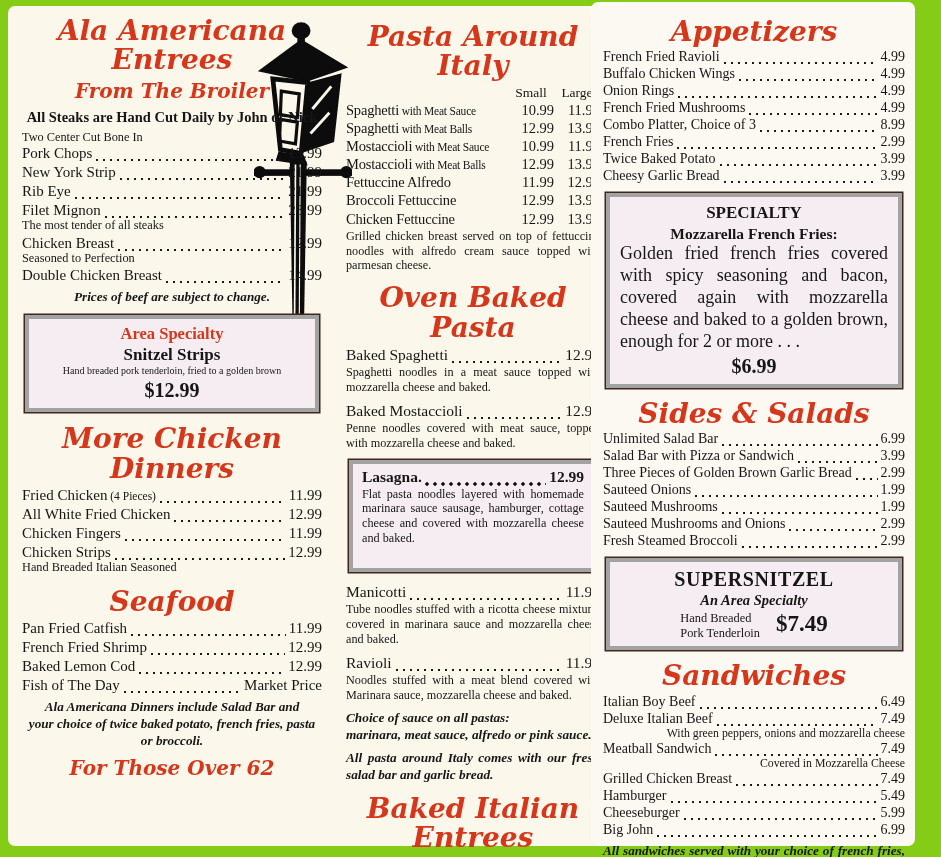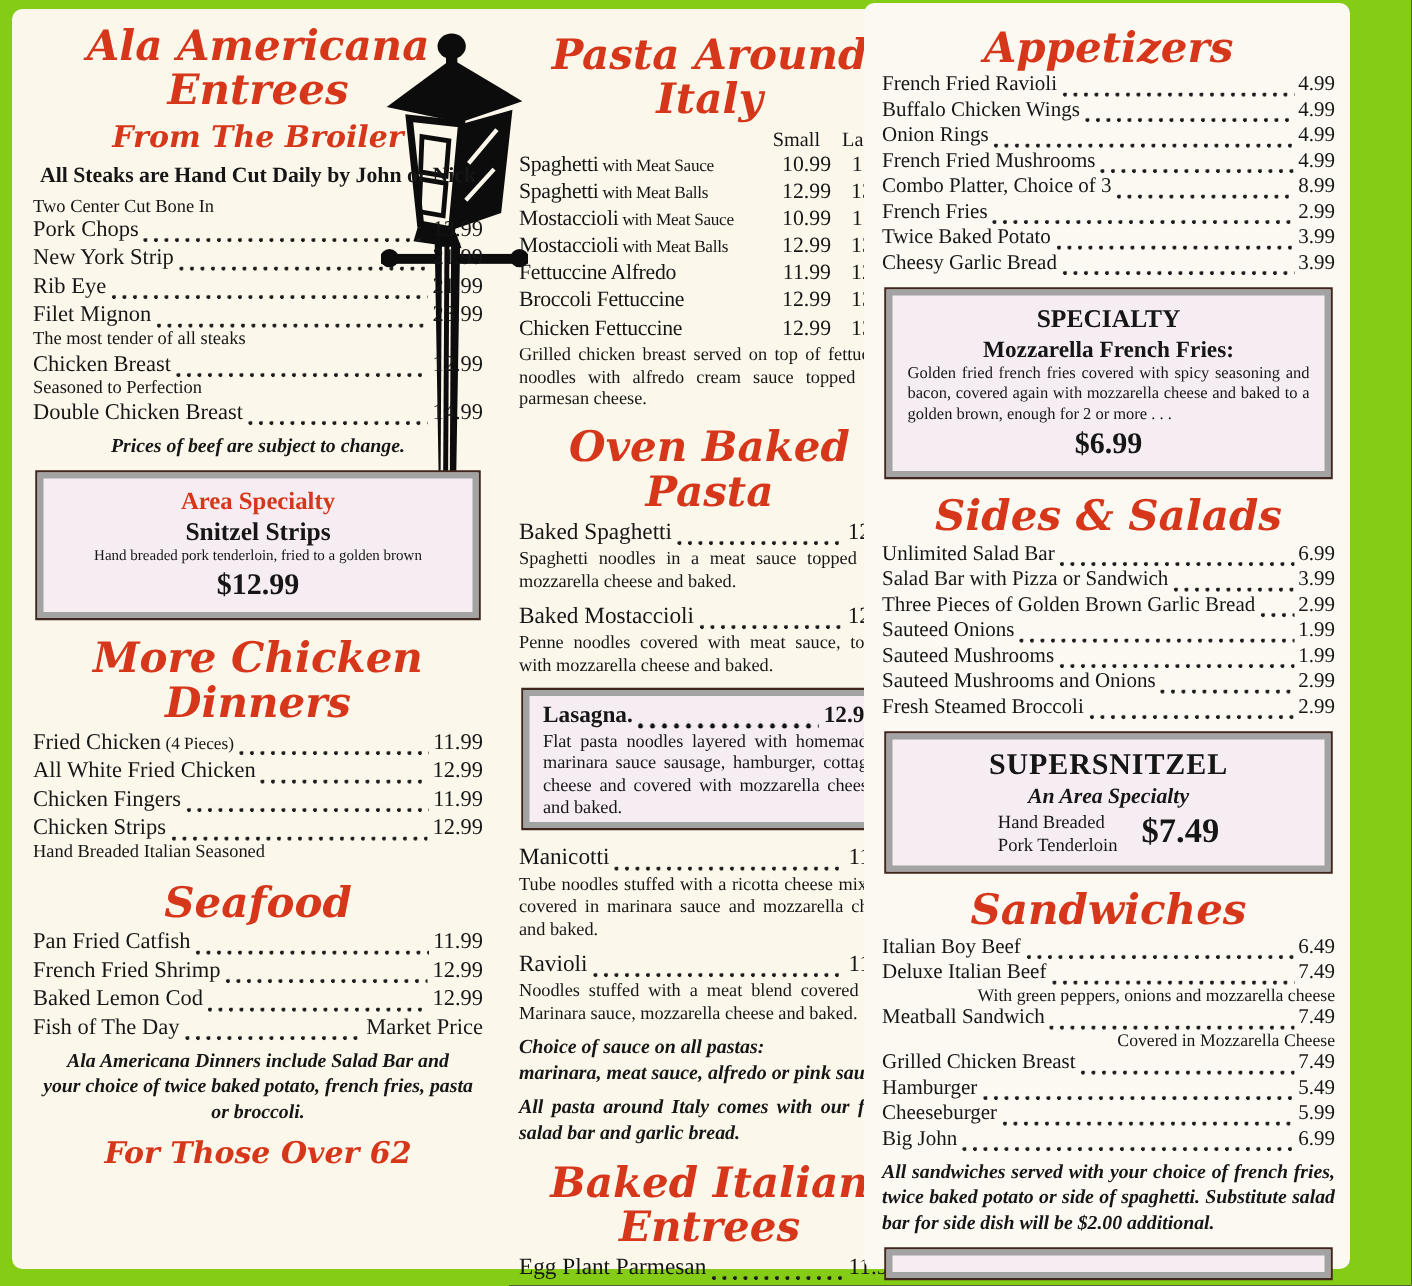--- a/index.html
+++ b/index.html
@@ -1,20 +1,20 @@
 <!DOCTYPE html>
 <html><head>
 <meta charset="utf-8">
 <style>
   html,body{margin:0;padding:0;background:#050505;}
   .scan{position:relative;width:941px;height:857px;background:#84cc16;overflow:hidden;
         font-family:"Liberation Serif",serif;color:#161616;}
   .sheet{position:absolute;border-radius:7px;}
   .sheet-left{left:8px;top:6px;width:596px;height:840px;background:#fbf7eb;}
-  .sheet-right{left:576px;top:2px;width:324px;height:844px;background:#fcf8f2;}
+  .sheet-right{left:591px;top:2px;width:324px;height:844px;background:#fcf8f2;}
   .col{position:absolute;top:0;}
   #col1{left:14px;top:8px;width:300px;}
   #col2{left:338px;top:6px;width:254px;}
   #col3{left:12px;top:6px;width:302px;}
   .lamp{position:absolute;left:246px;top:2px;width:98px;height:332px;}
 
   .hd{font-family:"DejaVu Serif",serif;font-style:italic;font-weight:bold;color:#d6371a;
       font-size:28px;text-align:center;margin:12px 0 4px;line-height:1.05;}
   .col > .hd:first-child{margin-top:2px;}
   .shd{font-family:"DejaVu Serif",serif;font-style:italic;font-weight:bold;color:#d6371a;
@@ -37,28 +37,28 @@
   .note.c{text-align:center;}
   .note.sm{font-weight:normal;font-style:normal;font-size:12.2px;line-height:1.22;margin:1px 0 6px;}
 
   .box{background:#f6edf2;border:4px solid #a3a3a3;box-shadow:0 0 0 1.5px #40261d;
        padding:5px 10px 6px;margin:9px 3px 11px;text-align:center;}
   .bx-red{color:#d6371a;font-weight:bold;font-size:16.5px;line-height:1.2;}
   .bx-b{font-weight:bold;font-size:17px;line-height:1.25;}
   .bx-b2{font-weight:bold;font-size:15.5px;line-height:1.25;}
   .bx-bxl{font-weight:bold;font-size:20px;letter-spacing:.6px;line-height:1.2;}
   .bx-sm{font-size:10px;line-height:1.2;}
-  .bx-smj{font-size:11px;line-height:1.22;text-align:justify;}
+  .bx-smj{font-size:18px;line-height:1.22;text-align:justify;}
   .bx-price{font-weight:bold;font-size:20px;margin-top:2px;line-height:1.15;}
   .bx-ital{font-weight:bold;font-style:italic;font-size:14.5px;line-height:1.3;}
   .split{display:flex;justify-content:center;gap:16px;margin-top:1px;}
   .split-l{font-size:12.4px;text-align:left;line-height:1.18;}
   .split-r{font-weight:bold;font-size:23px;}
 
-  .ibox{text-align:left;padding:4px 9px 2px;}
+  .ibox{text-align:left;padding:4px 9px 22px;}
   .ib-nm,.ib-pr{font-weight:bold;font-size:16px;}
   .ldr-b{background:radial-gradient(circle at 2px 3px,#111 1.5px,transparent 1.85px) left bottom/8px 5px repeat-x;}
   .ibox .desc{margin-bottom:0;}
 
   .pt-head{display:flex;justify-content:flex-end;font-size:13.5px;}
   .pt-col{width:46px;text-align:center;}
   .pt-row{display:flex;align-items:baseline;line-height:1.25;}
   .pt-nm{flex:1;font-size:14.5px;letter-spacing:-.2px;white-space:nowrap;}
   .pt-q{font-size:11.5px;}
   .pt-p{width:46px;text-align:right;font-size:14.5px;}

